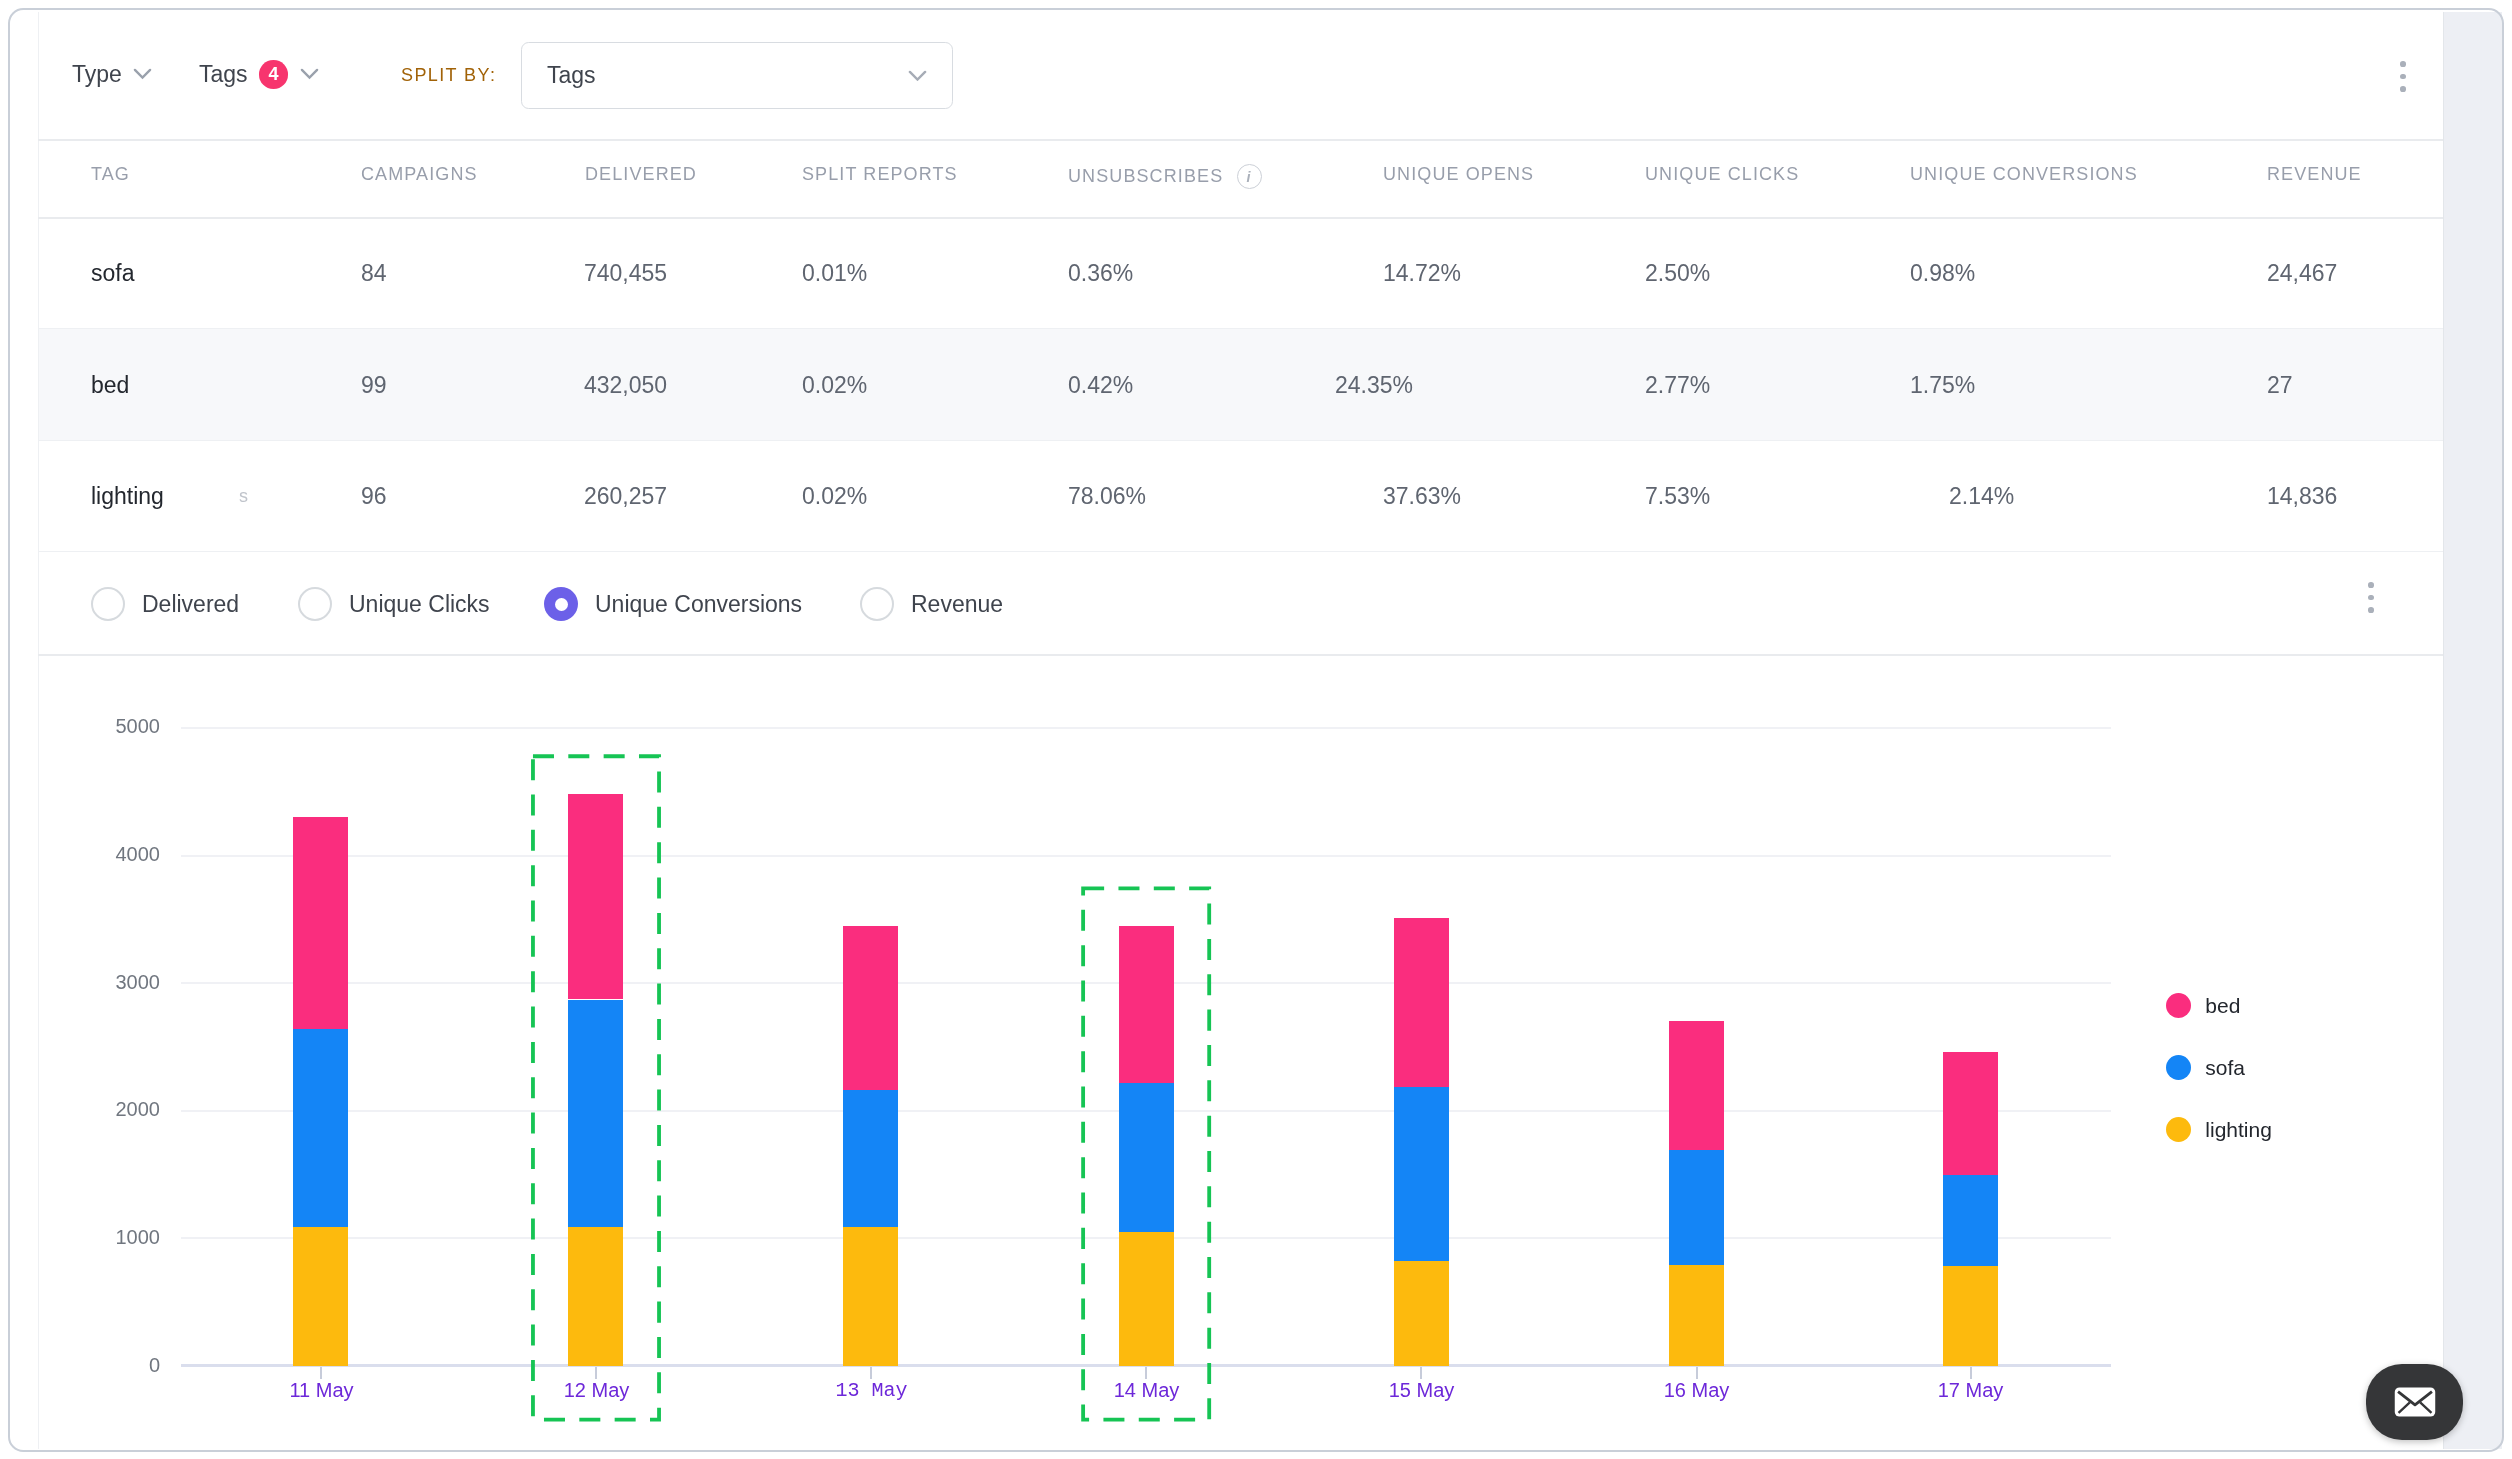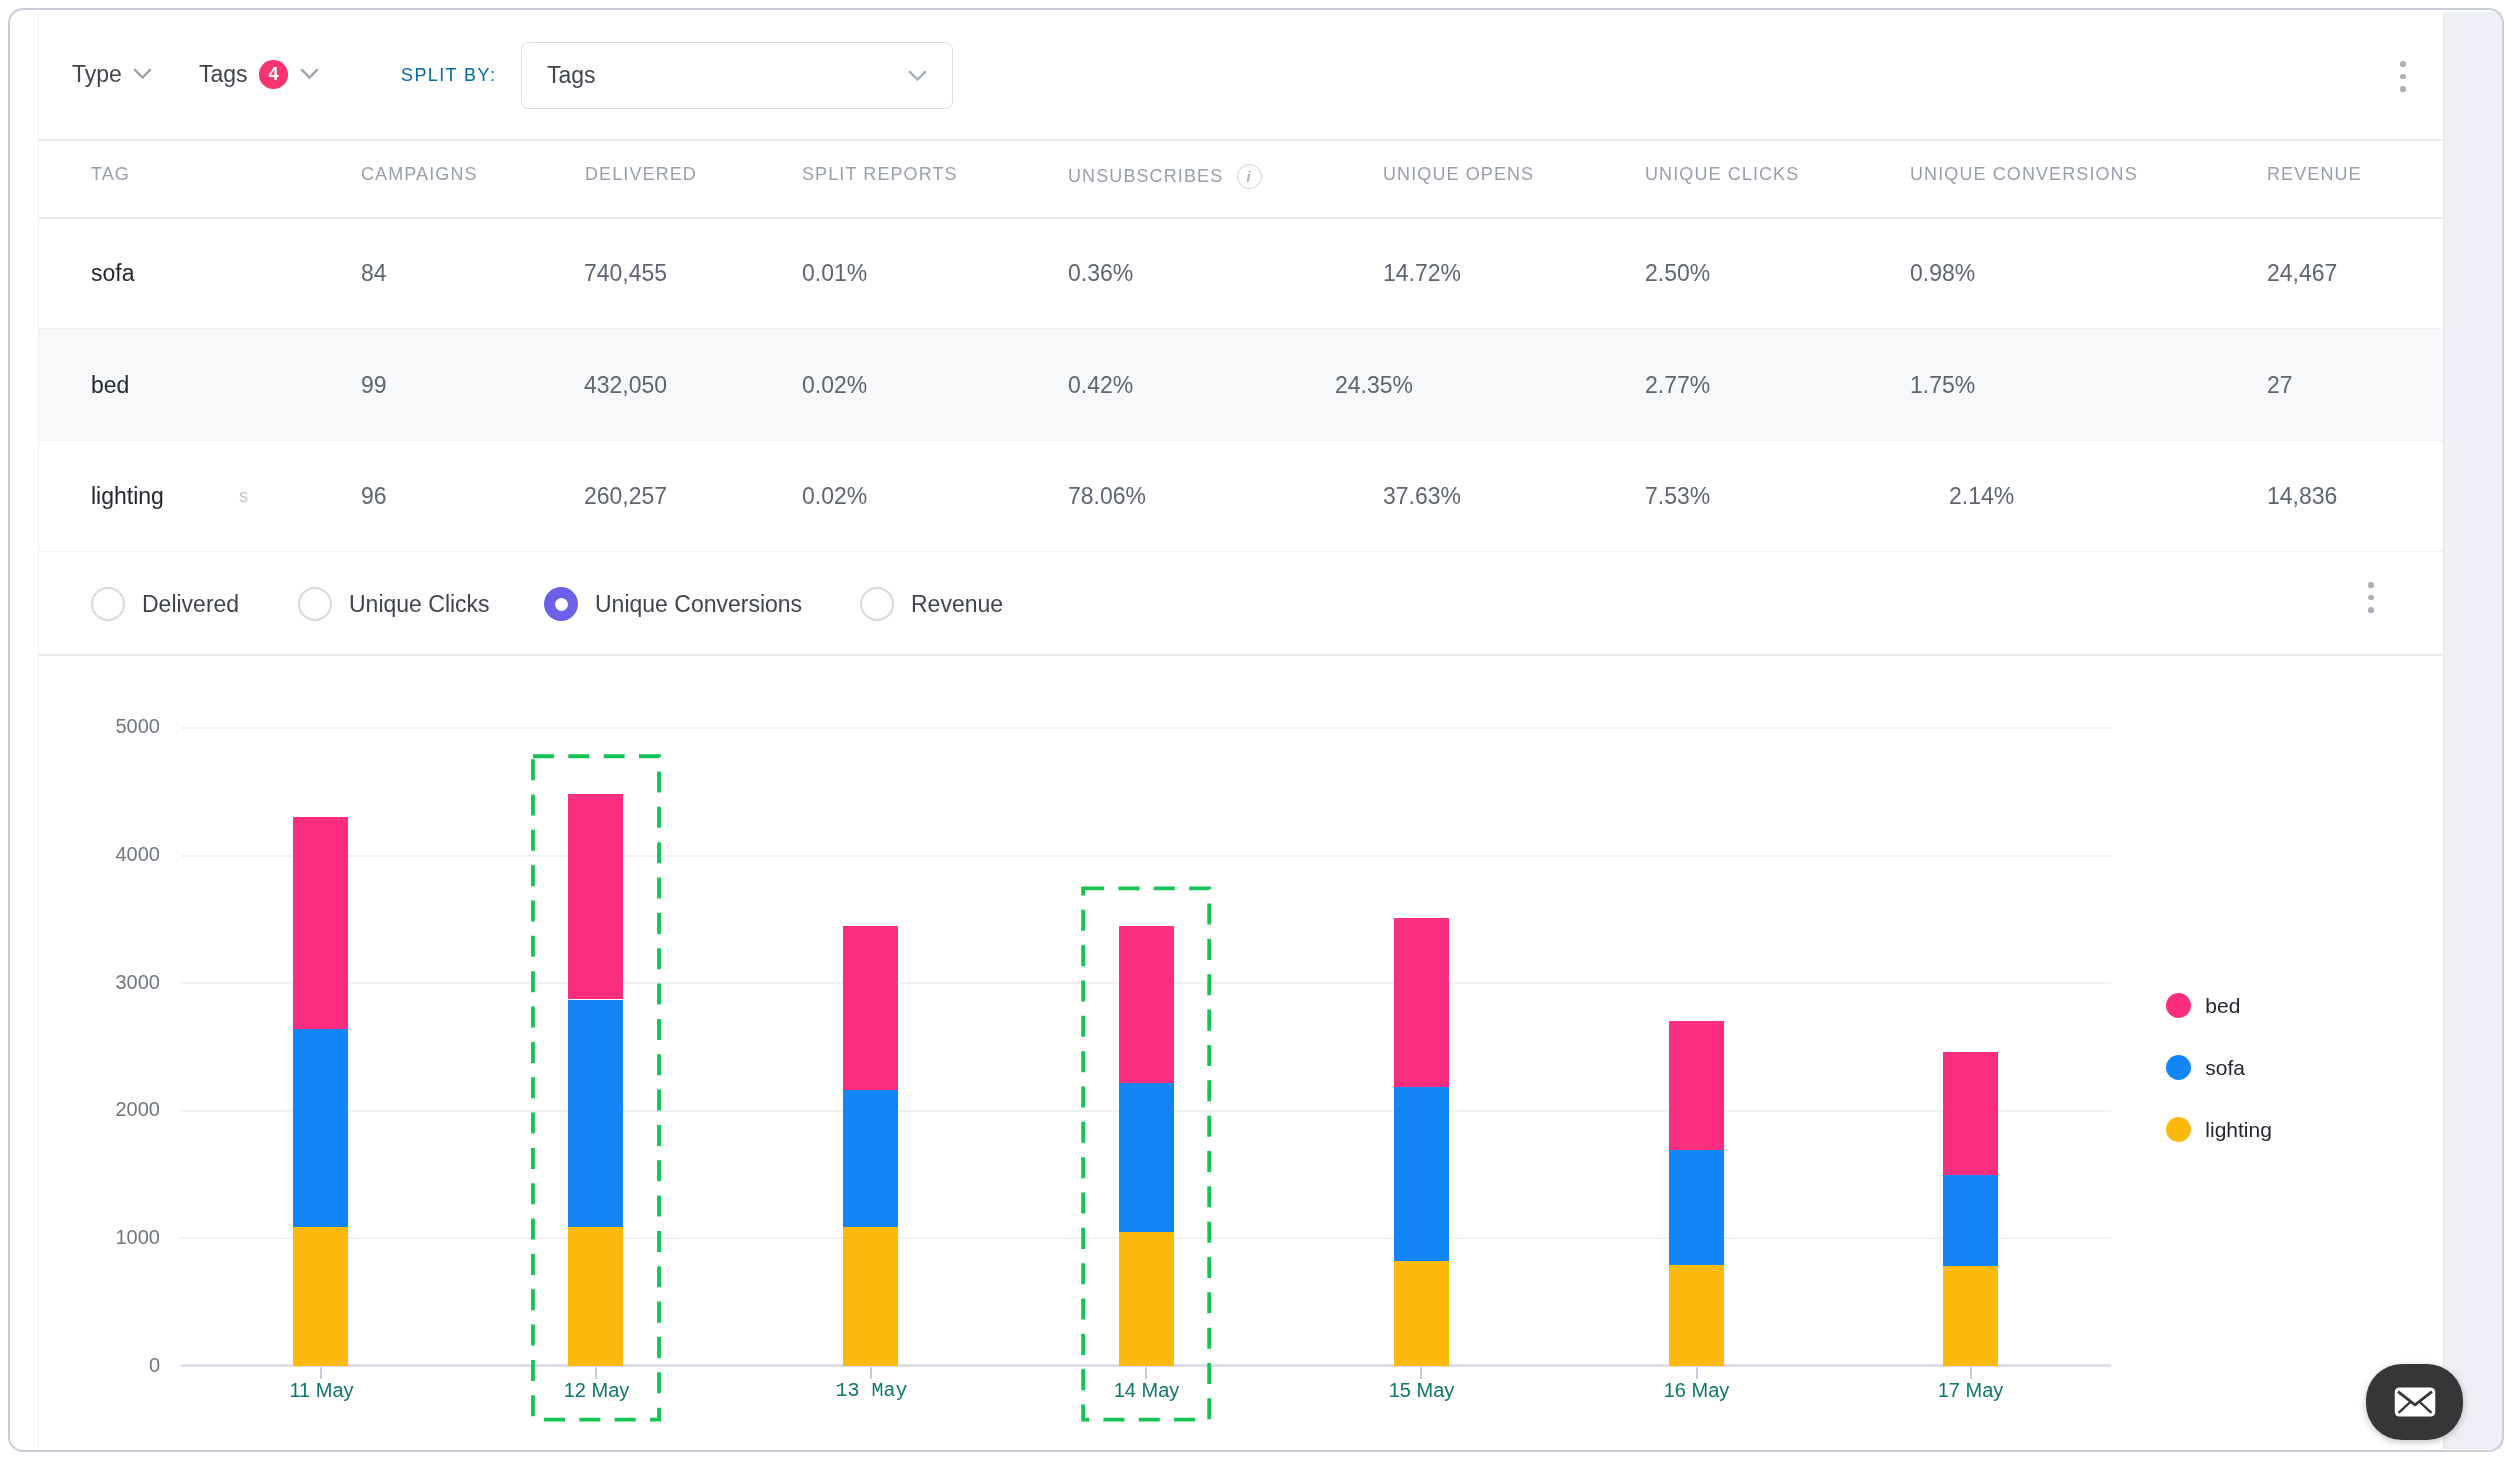--- a/index.html
+++ b/index.html
@@ -8,21 +8,21 @@
   
   .side-strip { position:absolute; top:11.5px; bottom:11.5px; left:2443px; width:59px; background:#edeff4; border-left:1px solid #e3e6ea; z-index:0; }
   .frame { position:absolute; inset:7.6px; border:2.9px solid #c9cfd8; border-radius:15.3px; pointer-events:none; z-index:8; }
   .left-edge { position:absolute; top:11.5px; bottom:11.5px; left:38px; width:0; border-left:1.9px solid #eef0f3; z-index:1; }
   .hline { position:absolute; left:38px; width:2405px; height:1.9px; background:#e9ebee; z-index:2; }
 
   
   .filterbar-item { position:absolute; top:55px; height:38px; display:flex; align-items:center; gap:11.5px; z-index:2; cursor:pointer; }
   .filter-label { font-size:23px; color:#3f444d; }
   .badge { min-width:29px; height:29px; border-radius:14.3px; background:#f7356e; color:#fff; font-size:18px; font-weight:bold; display:flex; align-items:center; justify-content:center; padding:0 5.7px; }
-  .splitby { position:absolute; left:401px; top:65px; font-size:18px; letter-spacing:1.4px; color:#0369a1; font-weight:500; z-index:2; }
+  .splitby { position:absolute; left:401px; top:65px; font-size:18px; letter-spacing:1.4px; color:#a16207; font-weight:500; z-index:2; }
   .select { position:absolute; left:521px; top:42px; width:432px; height:67px; border:1.9px solid #d8dce1; border-radius:7.6px; background:#fff; display:flex; align-items:center; padding:0 25px; z-index:2; cursor:pointer; }
   .select .val { font-size:23px; color:#3f444d; flex:1; }
   .kebab { position:absolute; width:38px; height:53px; display:flex; flex-direction:column; align-items:center; justify-content:center; gap:6.7px; cursor:pointer; z-index:3; }
   .kebab i { width:5.7px; height:5.7px; border-radius:50%; background:#aab0ba; }
 
   
   .th-cell { position:absolute; top:164px; font-size:18px; letter-spacing:1.1px; color:#989eab; display:flex; align-items:center; gap:13.4px; z-index:2; white-space:nowrap; }
   .info { width:25px; height:25px; border-radius:50%; border:1.9px solid #ccd0d7; color:#aab0ba; font-size:14.3px; font-style:italic; font-weight:bold; display:flex; align-items:center; justify-content:center; }
   .trow { position:absolute; left:39px; width:2404px; height:112px; border-bottom:1.9px solid #eef0f3; z-index:1; }
   .trow.alt { background:#f7f8fa; }
@@ -35,21 +35,21 @@
   .radio { width:34px; height:34px; border-radius:50%; border:2.9px solid #d6dade; background:#fff; flex:0 0 auto; }
   .radio.sel { border:none; background:#6c60e8; position:relative; }
   .radio.sel::after { content:""; position:absolute; left:10.5px; top:10.5px; width:13.4px; height:13.4px; border-radius:50%; background:#fff; }
   .metric .mlabel { font-size:23px; color:#3f444d; }
 
   
   .grid { position:absolute; left:181px; width:1930px; height:1.9px; background:#f0f1f5; z-index:1; }
   .grid.zero { background:#dadeed; height:2.9px; z-index:2; }
   .ytick { position:absolute; left:57px; width:103px; text-align:right; font-size:20px; color:#70767f; z-index:2; }
   .xtick { position:absolute; width:1.9px; height:11.5px; background:#c7ccda; top:1367px; z-index:2; }
-  .xlabel { position:absolute; width:153px; text-align:center; top:1379px; font-size:20px; color:#0f766e; z-index:2; }
+  .xlabel { position:absolute; width:153px; text-align:center; top:1379px; font-size:20px; color:#6d28d9; z-index:2; }
   .seg { position:absolute; width:55px; z-index:3; }
   #boxes { position:absolute; left:0; top:0; z-index:4; pointer-events:none; }
 
   
   .lgd { position:absolute; left:2166px; height:29px; display:flex; align-items:center; gap:14.3px; cursor:pointer; z-index:2; }
   .lgd .dot { width:25px; height:25px; border-radius:50%; flex:0 0 auto; }
   .lgd .llabel { font-size:21px; color:#23272e; }
 
   
   .chat-btn { position:absolute; left:2366px; top:1364px; width:97px; height:76px; border-radius:36px; background:#353638; display:flex; align-items:center; justify-content:center; z-index:9; cursor:pointer; box-shadow:0 1.9px 7.6px rgba(0,0,0,.25); }

